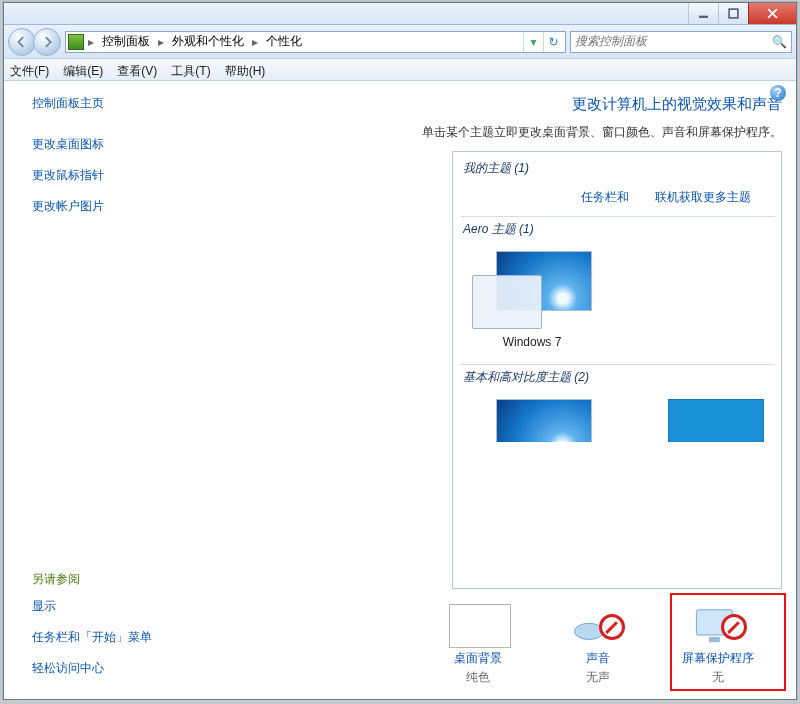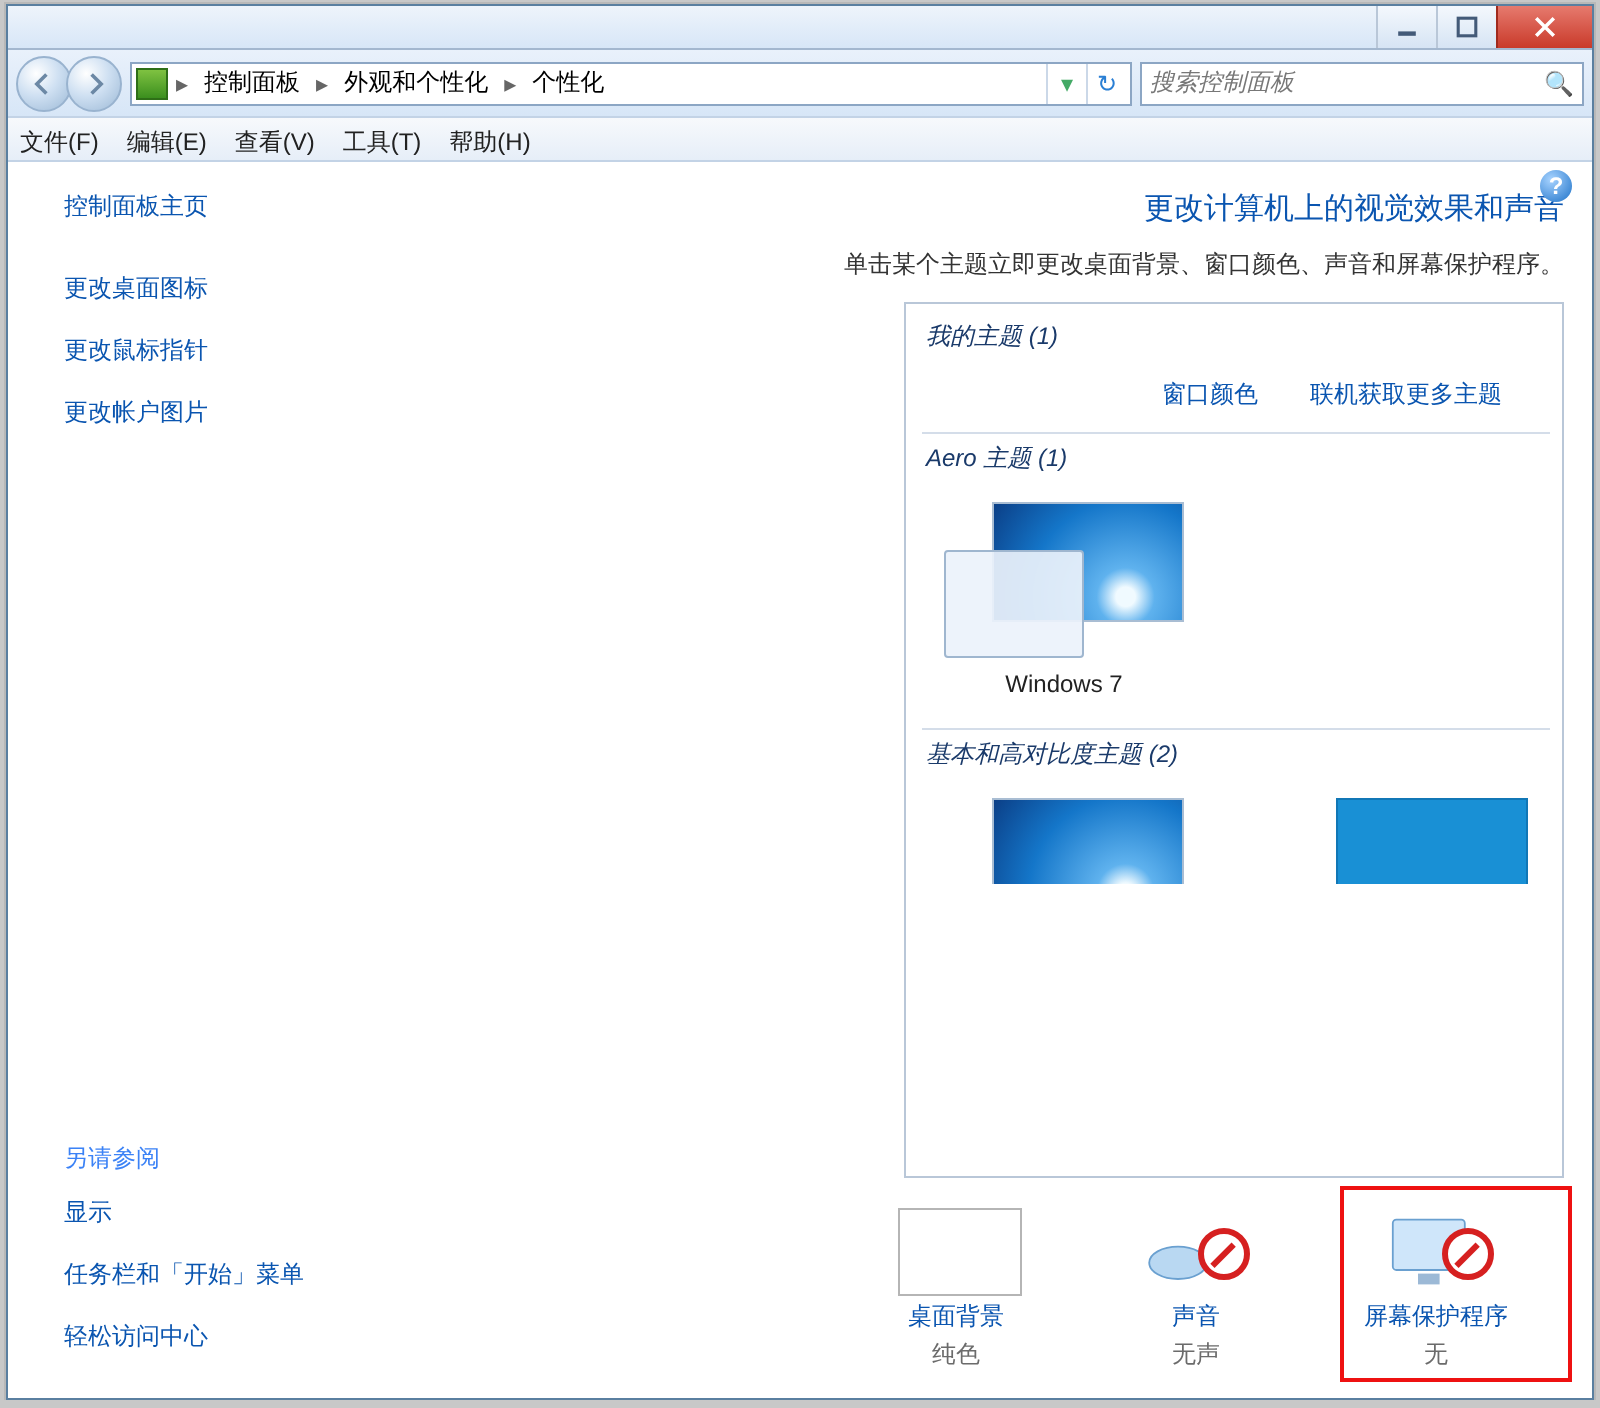--- a/index.html
+++ b/index.html
@@ -26,21 +26,21 @@
 .searchwrap .mag { margin-left:auto; color:#3a6ea5; font-style: normal; }
 
 
 .menubar { height: 22px; background: linear-gradient(#f7f9fc,#e6eef8); border-bottom: 1px solid #c3d3e6; display:flex; align-items:flex-end; padding: 0 6px; gap: 14px; }
 .menubar span { color: #222; }
 
 
 .body { flex:1; display:flex; min-height:0; }
 .sidebar { width: 210px; background:#fff; padding: 14px 8px 8px 28px; display:flex; flex-direction:column; }
 .sidebar a { color:#0a55b0; text-decoration:none; display:block; margin-bottom:14px; }
-.sidebar .see-also-hdr { color:#3b82f6; margin-top:auto; margin-bottom:10px; }
+.sidebar .see-also-hdr { color:#4d7c0f; margin-top:auto; margin-bottom:10px; }
 
 .main { flex:1; display:flex; flex-direction:column; min-width:0; position:relative; }
 .helpicon { position:absolute; right:10px; top:4px; width:16px;height:16px;border-radius:50%;background:radial-gradient(circle at 35% 30%,#a7d3ff,#1e72c8);color:#fff;display:flex;align-items:center;justify-content:center;font-weight:bold; }
 .main-inner { padding: 14px 14px 0 10px; flex:1; display:flex; flex-direction:column; min-height:0;align-items:flex-end; }
 h1 { font-size: 15px; color:#0a55b0; font-weight:normal; margin-bottom:10px; }
 .desc { color:#333; margin-bottom:10px; }
 
 .theme-panel { border:1px solid #b9c7d8; flex:1; min-height:0; overflow:hidden; position:relative; display:flex; flex-direction:column; }
 .theme-scroll { overflow-y:auto; overflow-x:hidden; padding: 4px 6px 0 8px; flex:1; }
 .group-label { color:#1a3a6a; margin:4px 0 6px 2px;font-style:italic; }
@@ -154,21 +154,21 @@
     <div class="main">
       <div class="helpicon">?</div>
       <div class="main-inner">
         <h1>更改计算机上的视觉效果和声音</h1>
         <div class="desc">单击某个主题立即更改桌面背景、窗口颜色、声音和屏幕保护程序。</div>
 
         <div class="theme-panel">
           <div class="theme-scroll">
             <div class="group-label">我的主题 (1)</div>
             <div class="actions-row">
-              <a>窗口颜色</a>
+              <a>任务栏和</a>
               <a>联机获取更多主题</a>
             </div>
             <div class="divider"></div>
             <div class="group-label">Aero 主题 (1)</div>
             <div class="theme-row">
               <div class="theme-tile">
                 <div class="theme-thumb win7">
                     <div class="back"></div>
                     <div class="front"></div>
                   </div>

